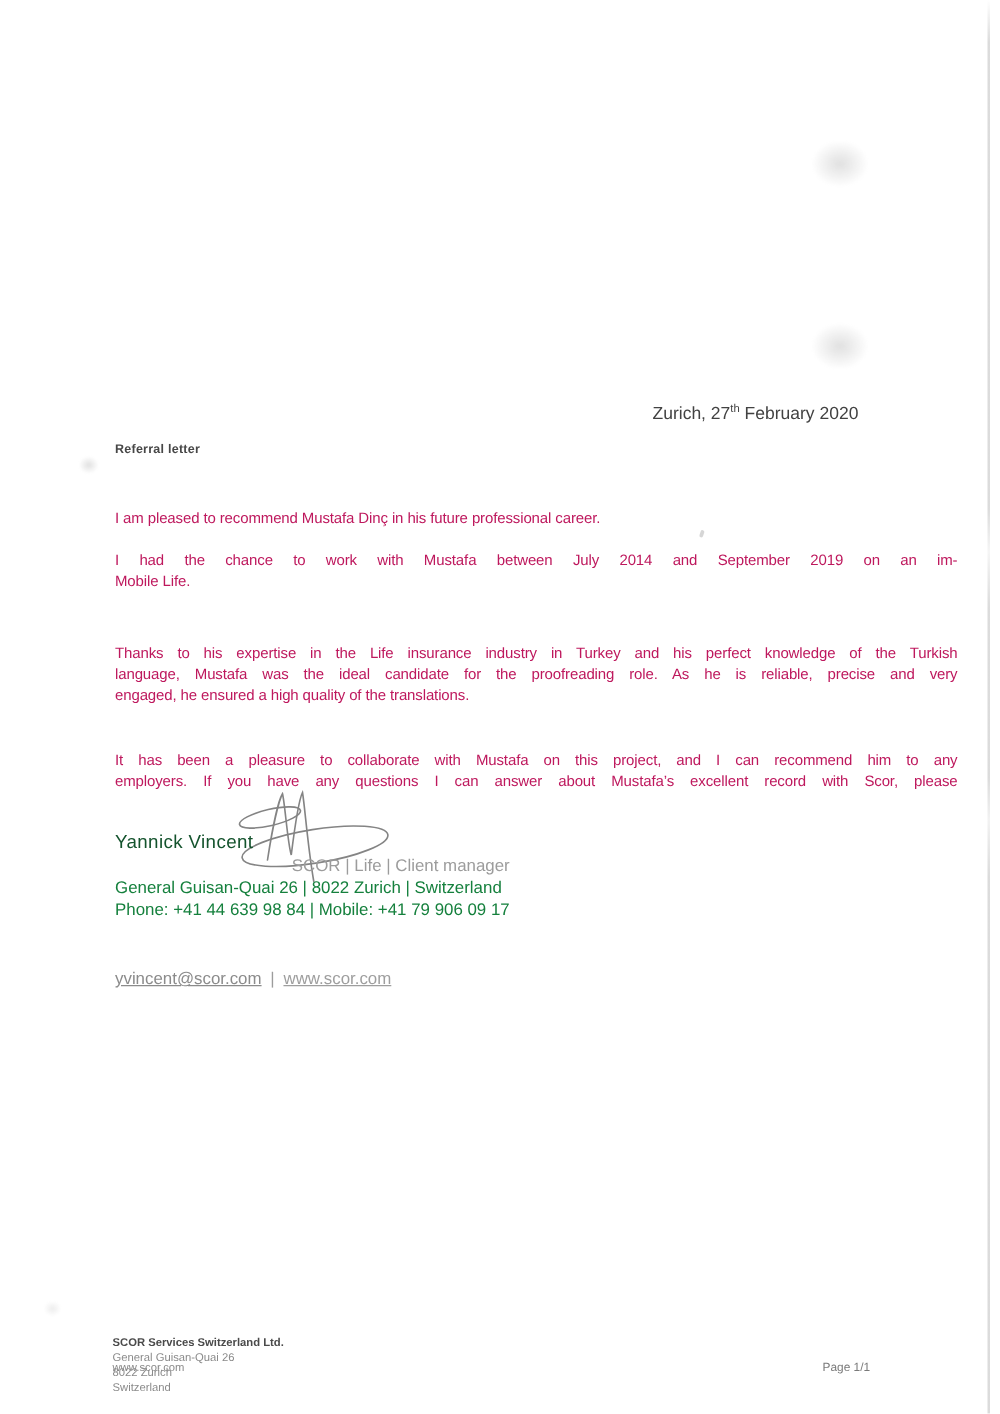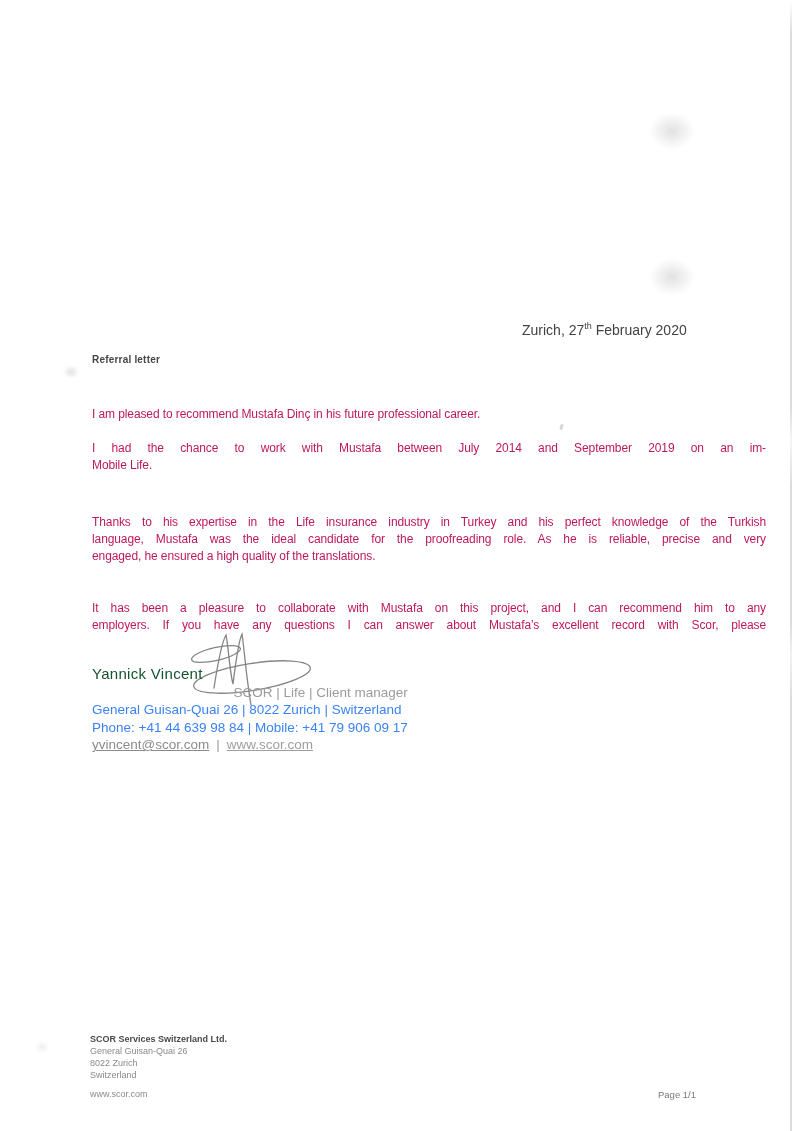--- a/index.html
+++ b/index.html
@@ -65,36 +65,36 @@
   .sig-block {
     position: absolute;
     left: 92px;
     top: 664px;
     font-size: 13.5px;
     line-height: 17.4px;
     white-space: nowrap;
   }
   .sig-name { font-size: 15px; color: #14532d; letter-spacing: 0.3px; line-height: 20px; }
   .sig-role { color: #9c9c9c; text-align: right; }
-  .sig-addr, .sig-phone { color: #3b82f6; }
-  .sig-links { color: #9c9c9c; }
+  .sig-addr, .sig-phone { color: #15803d; }
+  .sig-links { color: #9c9c9c; margin-top: 38px; }
   .sig-email { color: #8b8b8b; text-decoration: underline; }
   .sig-sep { padding: 0 7px; color: #9c9c9c; }
   .sig-web { color: #9e9e9e; text-decoration: underline; }
 
   
   .footer-left {
     position: absolute;
     left: 90px;
     top: 1033px;
     font-size: 9px;
     line-height: 12px;
     white-space: nowrap;
   }
-  .footer-company { font-weight: bold; color: #4a4a4a; }
+  .footer-company { font-weight: bold; color: #4a4a4a; margin-top: 35px; }
   .footer-addr { color: #8a8a8a; }
   .footer-site {
     position: absolute;
     left: 90px;
     top: 1089px;
     font-size: 9px;
     color: #8a8a8a;
   }
   .footer-page {
     position: absolute;

